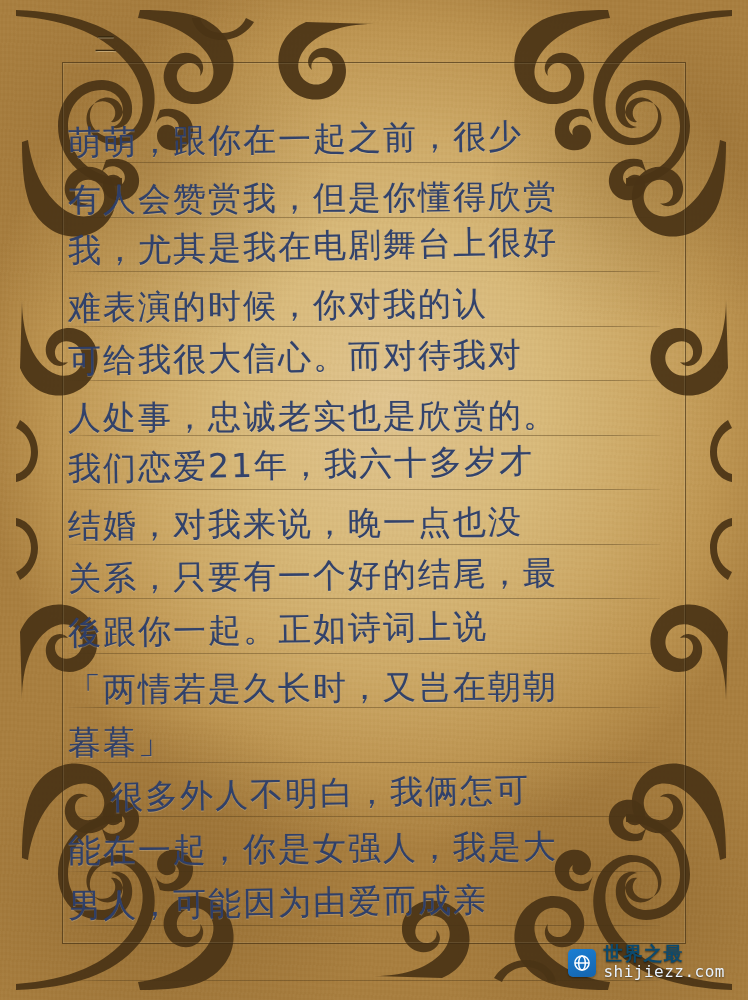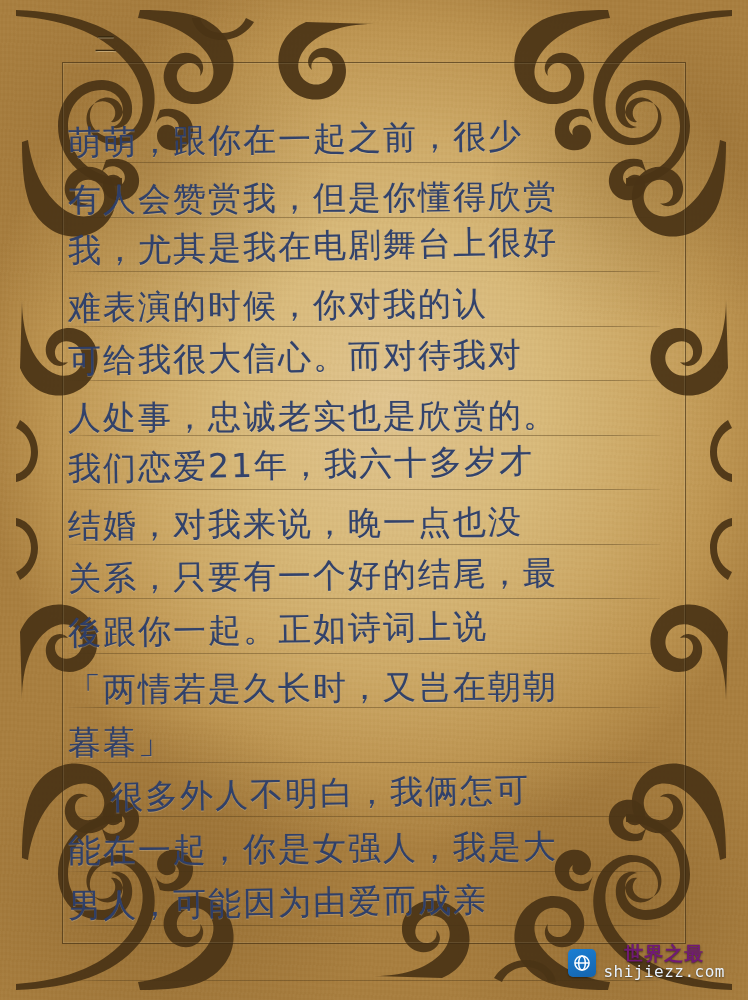--- a/index.html
+++ b/index.html
@@ -171,25 +171,24 @@
   }
   .wm-logo svg { display: block; }
   .wm-texts {
     display: flex;
     flex-direction: column;
     line-height: 1.05;
   }
   .wm-title {
     font-size: 19px;
     font-weight: bold;
-    color: #701a75;
+    color: #0c4a6e;
     text-shadow: 0 1px 2px rgba(0,0,0,0.55);
     font-family: "DejaVu Sans", sans-serif;
     letter-spacing: 1px;
-    text-align: center;
   }
   .wm-sub {
     font-size: 16px;
     color: #eaf4ff;
     text-shadow: 0 1px 2px rgba(0,0,0,0.5);
     font-family: "DejaVu Sans Mono", monospace;
     letter-spacing: 0.5px;
   }
 </style>
 </head>

